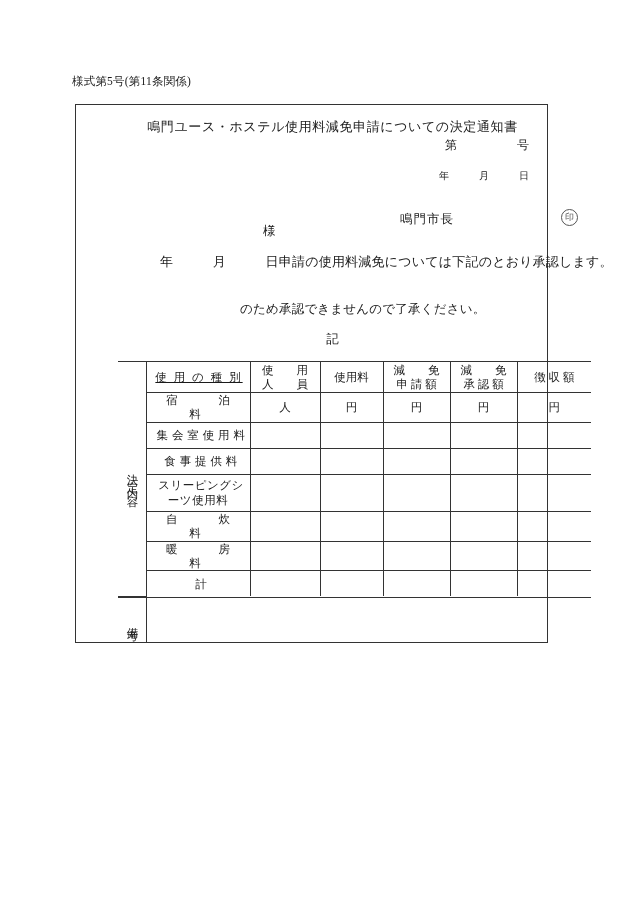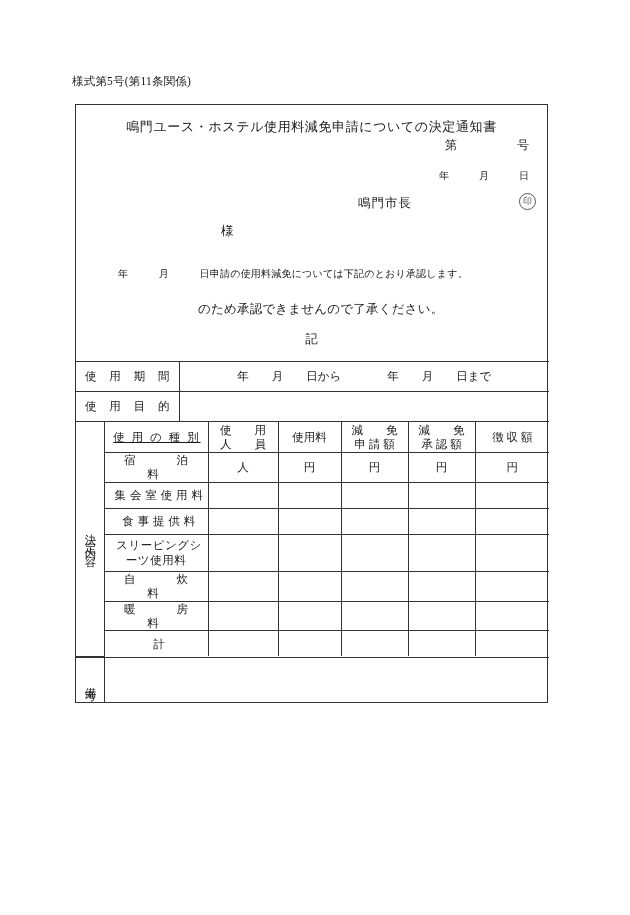--- a/index.html
+++ b/index.html
@@ -33,20 +33,21 @@
   }
 
   
   .doc-box {
     position: absolute;
     left: 75px;
     top: 104px;
     width: 473px;
     border: 1px solid #333;
     box-sizing: border-box;
+    padding-left: 42px;
   }
 
   
   .head-area {
     position: relative;
     height: 256px;
   }
   .doc-title {
     position: absolute;
     left: 0; right: 0;
@@ -66,21 +67,21 @@
   .doc-date {
     position: absolute;
     right: 18px;
     top: 64px;
     font-size: 10px;
     white-space: nowrap;
   }
   .issuer-row {
     position: absolute;
     left: 0; right: 0;
-    top: 90px;
+    top: 106px;
     height: 20px;
     text-decoration: underline;
   }
   .issuer-name {
     position: absolute;
     left: 282px;
     top: 0;
     font-size: 12.5px;
     letter-spacing: 1px;
     white-space: nowrap;
@@ -101,22 +102,22 @@
   .addressee {
     position: absolute;
     left: 145px;
     top: 118px;
     font-size: 12.5px;
     white-space: nowrap;
   }
   .approve-line {
     position: absolute;
     left: 42px;
-    top: 162px;
-    font-size: 10px;
+    top: 148px;
+    font-size: 13px;
     letter-spacing: 0.2px;
     white-space: nowrap;
   }
   .reject-line {
     position: absolute;
     left: 122px;
     top: 196px;
     font-size: 12.5px;
     letter-spacing: 0.2px;
     white-space: nowrap;
@@ -238,40 +239,20 @@
         <span class="issuer-name">鳴門市長</span>
         <span class="seal">印</span>
       </div>
 
       <div class="addressee">様</div>
       <div class="approve-line">年　　　月　　　日申請の使用料減免については下記のとおり承認します。</div>
       <div class="reject-line">のため承認できませんので了承ください。</div>
       <div class="ki-mark">記</div>
     </div>
 
-    <table class="grid top-grid">
-      <colgroup>
-        <col style="width:103px">
-        <col style="width:370px">
-      </colgroup>
-      <tbody>
-        <tr>
-          <td class="cell-h28">
-            <span class="lbl-spread">使 用 期 間</span>
-          </td>
-          <td class="cell-h28 period-text">年　　月　　日から　　　　年　　月　　日まで</td>
-        </tr>
-        <tr>
-          <td class="cell-h28">
-            <span class="lbl-spread">使 用 目 的</span>
-          </td>
-          <td class="cell-h28"></td>
-        </tr>
-      </tbody>
-    </table>
 
     <table class="grid">
       <colgroup>
         <col style="width:28px">
         <col style="width:104px">
         <col style="width:70px">
         <col style="width:63px">
         <col style="width:67px">
         <col style="width:67px">
         <col style="width:74px">

